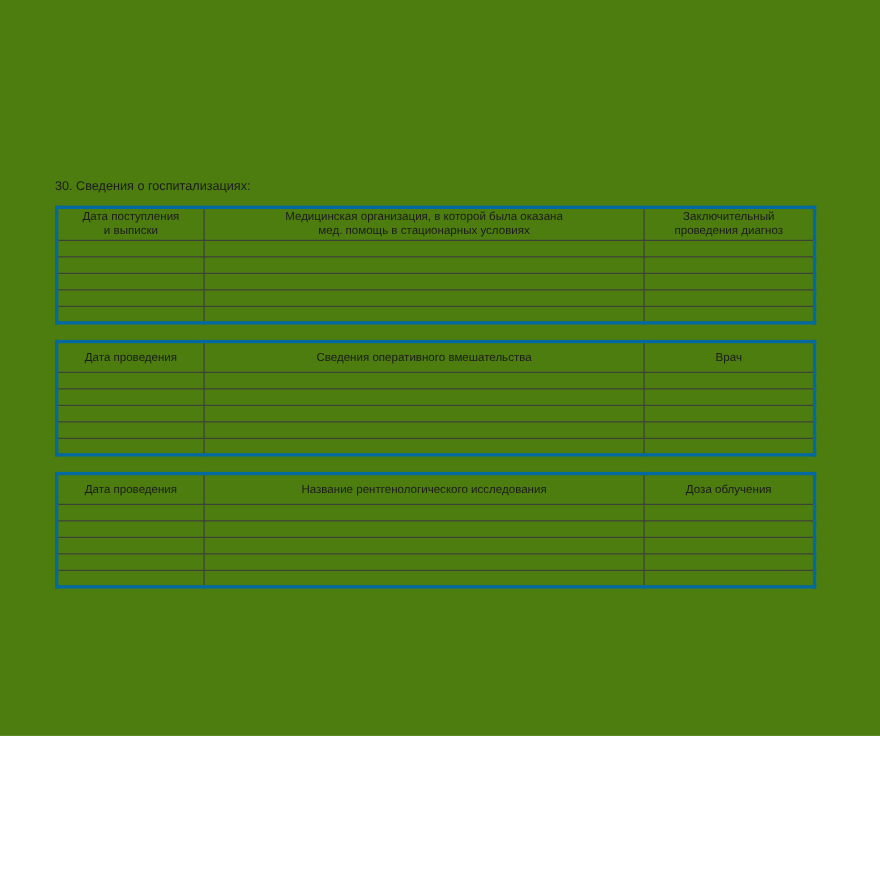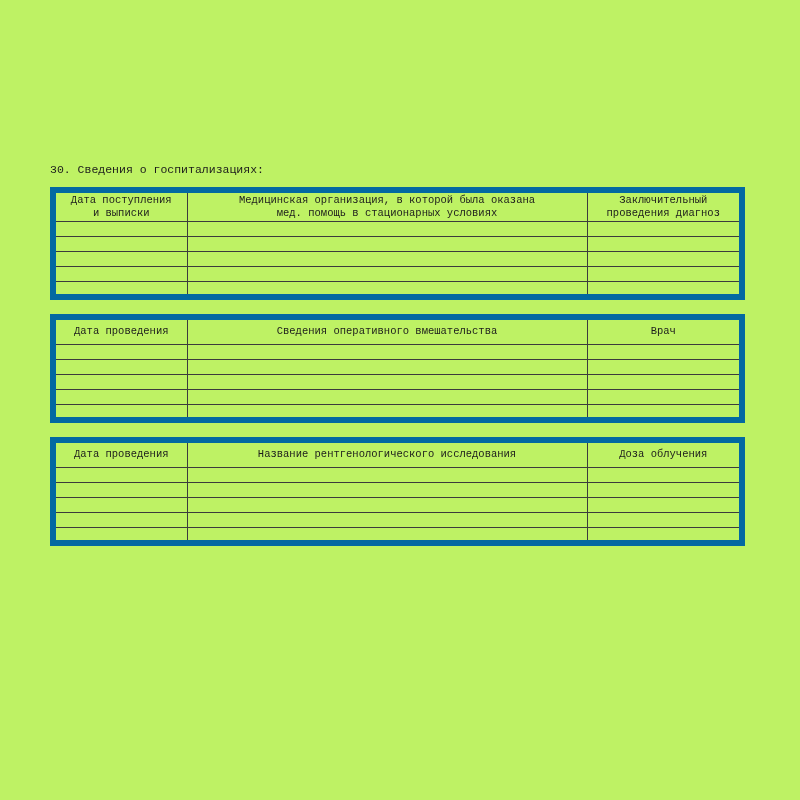--- a/index.html
+++ b/index.html
@@ -3,23 +3,23 @@
 <meta charset="utf-8">
 <style>
   html, body {
     margin: 0;
     padding: 0;
     background: #ffffff;
   }
   .page {
     position: relative;
     width: 800px;
-    height: 800px;
-    background: #bef264;
-    font-family: Liberation Mono, monospace;
+    height: 669px;
+    background: #4d7c0f;
+    font-family: Liberation Sans, sans-serif;
     color: #1c1c1c;
     overflow: hidden;
   }
   .content {
     position: absolute;
     left: 50px;
     top: 163px;
     width: 690px;
   }
   .section {
@@ -28,21 +28,21 @@
   .section-title {
     font-size: 11.5px;
     line-height: 14px;
     margin: 0 0 10px 0;
     color: #1c1c1c;
   }
   table.form-table {
     border-collapse: collapse;
     width: 689px;
     table-layout: fixed;
-    border: 6px solid #0369a1;
+    border: 3px solid #0369a1;
   }
   table.form-table th,
   table.form-table td {
     border: 1px solid #3c3c3c;
     padding: 1px 4px;
     box-sizing: border-box;
   }
   table.form-table th {
     font-weight: normal;
     font-size: 10.5px;

